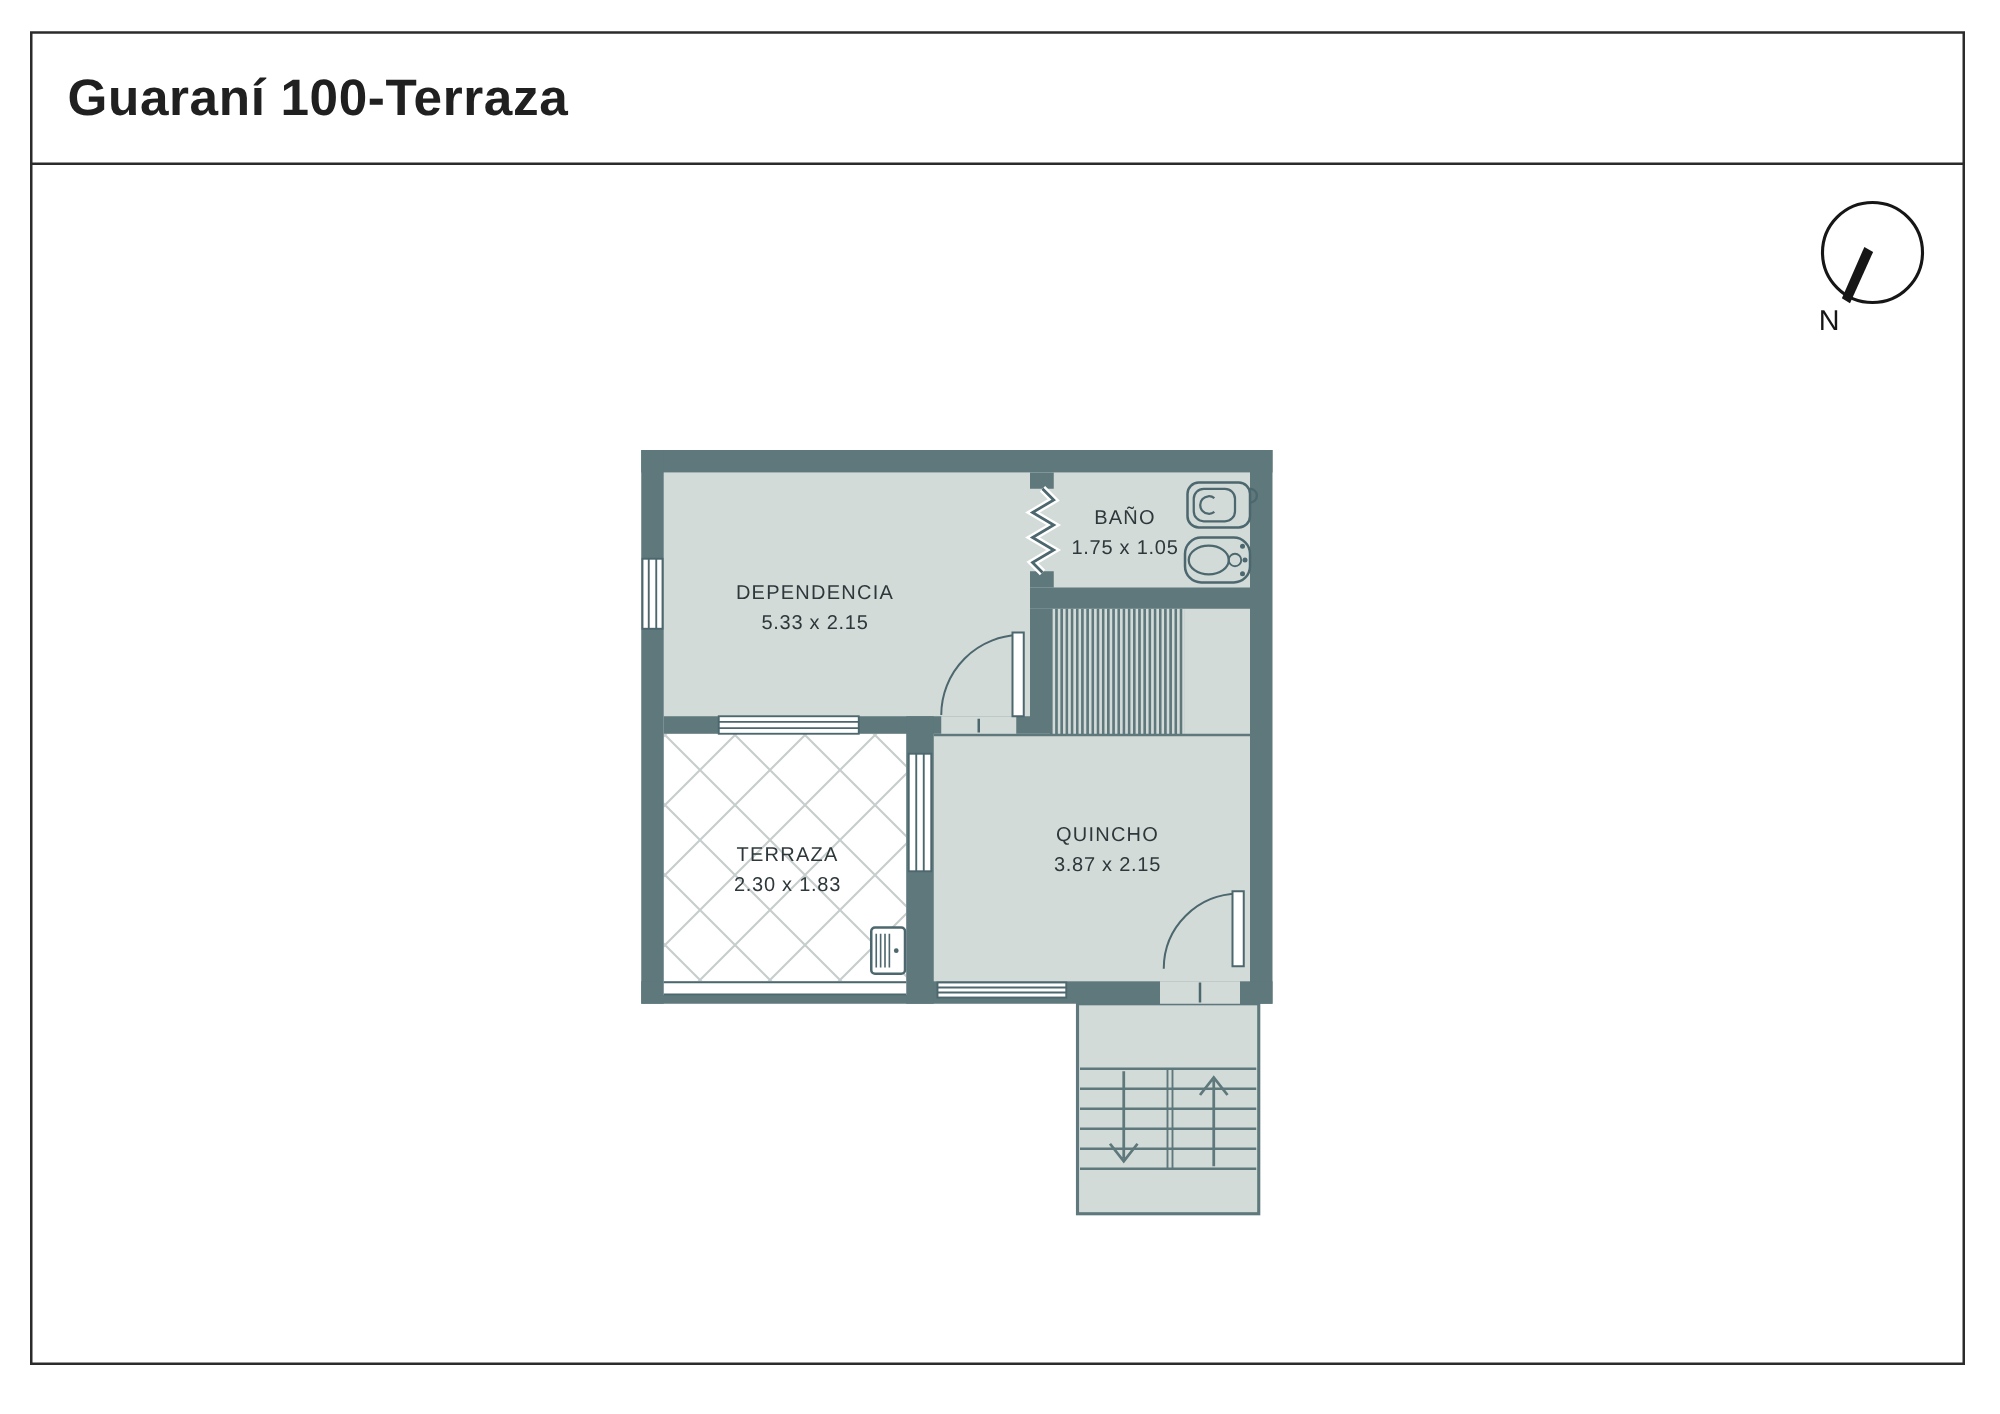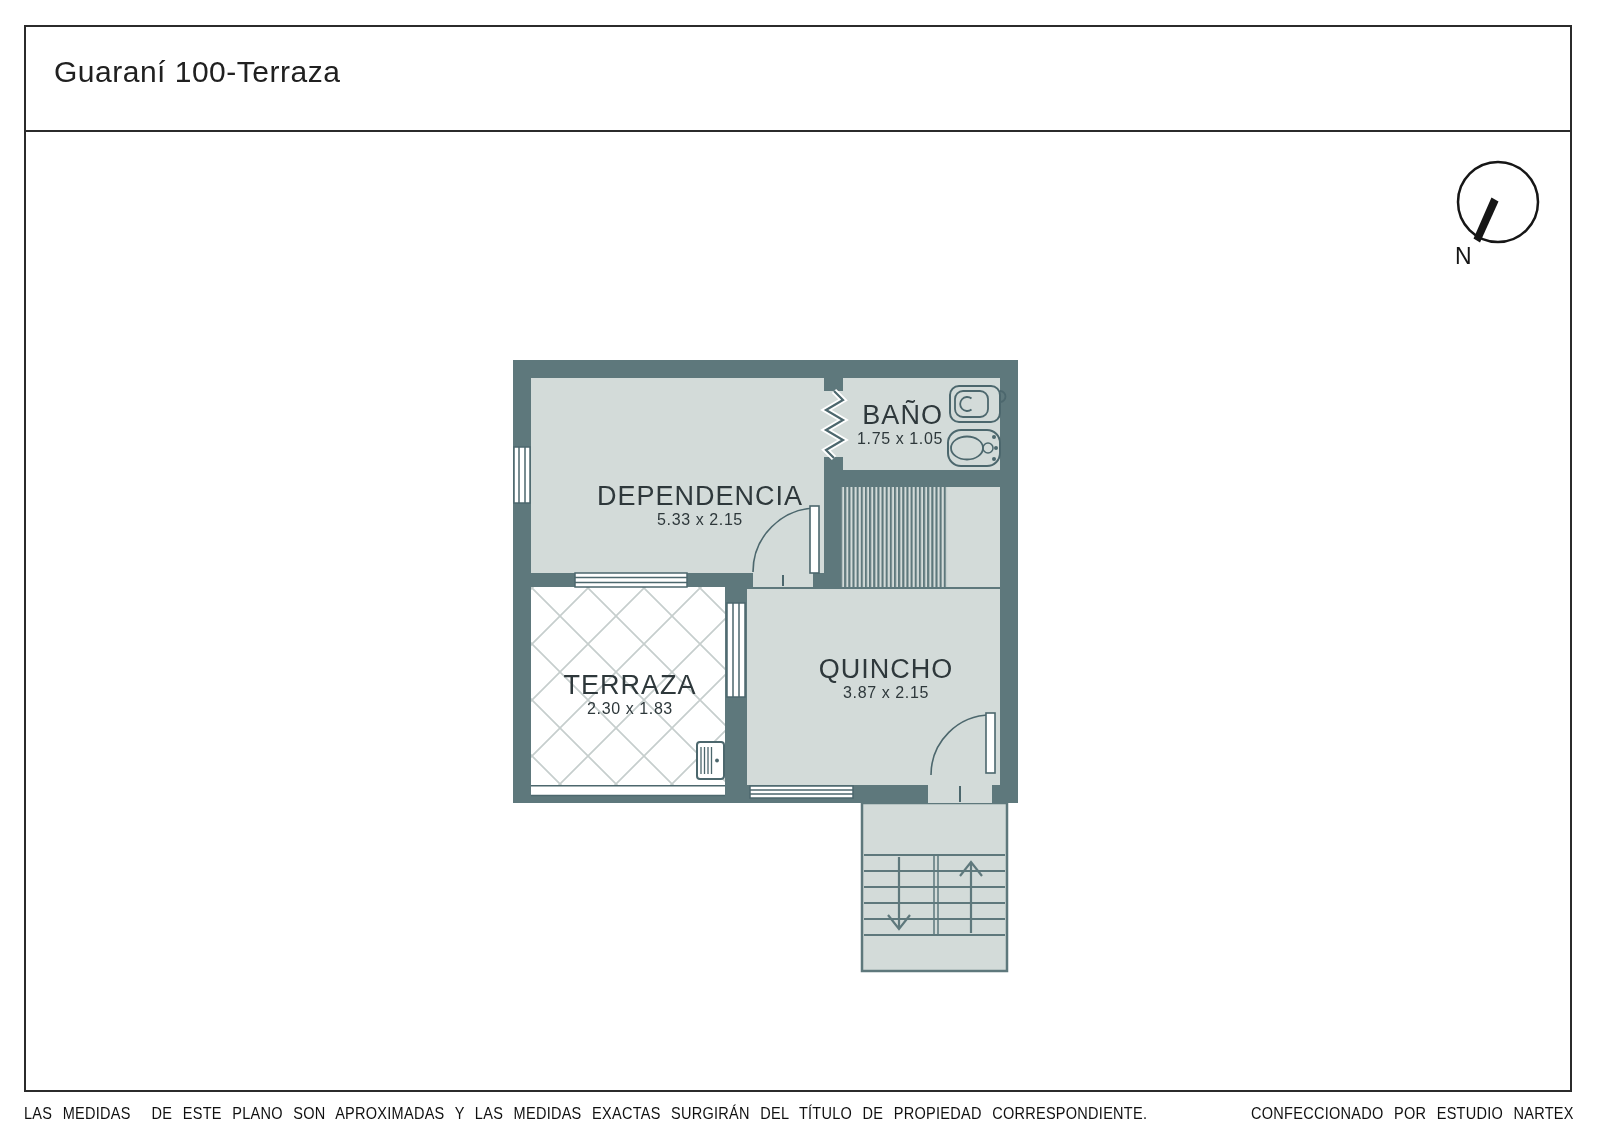--- a/index.html
+++ b/index.html
@@ -1,25 +1,25 @@
 <!DOCTYPE html>
 <html><head>
 <meta charset="utf-8">
 <style>
   html,body{margin:0;padding:0;background:#fff;width:1600px;height:1131px;overflow:hidden;
     font-family:"Liberation Sans", sans-serif;}
   .stage{position:relative;width:1600px;height:1131px;background:#fff;}
   .page-border{position:absolute;left:24px;top:25px;width:1548px;height:1067px;
     border:2px solid #2b2b2b;box-sizing:border-box;}
   .title-rule{position:absolute;left:24px;top:130px;width:1548px;height:2px;background:#2b2b2b;}
-  .plan-title{position:absolute;left:54px;top:55px;font-size:30px;font-weight:400;
+  .plan-title{position:absolute;left:54px;top:55px;font-size:41px;font-weight:700;
     letter-spacing:.5px;color:#202020;}
   .room-label{position:absolute;transform:translateX(-50%);text-align:center;
     color:#2e383b;white-space:nowrap;}
-  .room-label .rname{font-size:27px;letter-spacing:1px;line-height:24px;text-align:right;}
+  .room-label .rname{font-size:16px;letter-spacing:1px;line-height:24px;}
   .room-label .rdims{font-size:16px;letter-spacing:.6px;line-height:24px;}
   .north-label{position:absolute;left:1455px;top:243px;font-size:23px;color:#161616;}
   .footer{position:absolute;left:0;top:1101px;width:1600px;height:28px;font-size:16.5px;
     color:#101010;}
   .footer .disclaimer{position:absolute;left:24px;top:3px;transform:scaleX(.88);
     transform-origin:left center;word-spacing:7px;letter-spacing:.3px;white-space:pre;}
   .footer .credit{position:absolute;right:26px;top:3px;transform:scaleX(.88);
     transform-origin:right center;word-spacing:7px;letter-spacing:.3px;white-space:pre;}
   svg{position:absolute;left:0;top:0;}
 </style>
@@ -143,37 +143,33 @@
       <path d="M701,747 V774 M704.5,747 V774 M708,747 V774 M711.5,747 V774" stroke="#4c676d" stroke-width="1.3" fill="none"></path>
       <circle cx="717" cy="760.5" r="1.9" fill="#4c676d"></circle>
     </g>
 
     <g>
       <circle cx="1498" cy="202" r="40" fill="none" stroke="#161616" stroke-width="2.5"></circle>
       <polygon points="1473.5,238.5 1480,242.5 1498.5,201.5 1491.5,197.5" fill="#161616"></polygon>
     </g>
   </svg>
 
-  <div class="room-label" style="left:700px;top:463px;margin-top:21px;">
+  <div class="room-label" style="left:652px;top:463px;">
     <div class="rname">DEPENDENCIA</div>
     <div class="rdims">5.33 x 2.15</div>
   </div>
   <div class="room-label" style="left:900px;top:403px;">
     <div class="rname">BAÑO</div>
     <div class="rdims">1.75 x 1.05</div>
   </div>
   <div class="room-label" style="left:630px;top:673px;">
     <div class="rname">TERRAZA</div>
     <div class="rdims">2.30 x 1.83</div>
   </div>
   <div class="room-label" style="left:886px;top:657px;">
     <div class="rname">QUINCHO</div>
     <div class="rdims">3.87 x 2.15</div>
   </div>
 
   <div class="north-label">N</div>
 
-  <div class="footer">
-    <span class="disclaimer">LAS MEDIDAS  DE ESTE PLANO SON APROXIMADAS Y LAS MEDIDAS EXACTAS SURGIRÁN DEL TÍTULO DE PROPIEDAD CORRESPONDIENTE.</span>
-    <span class="credit">CONFECCIONADO POR ESTUDIO NARTEX</span>
-  </div>
 
 </div>
 
 </body></html>

